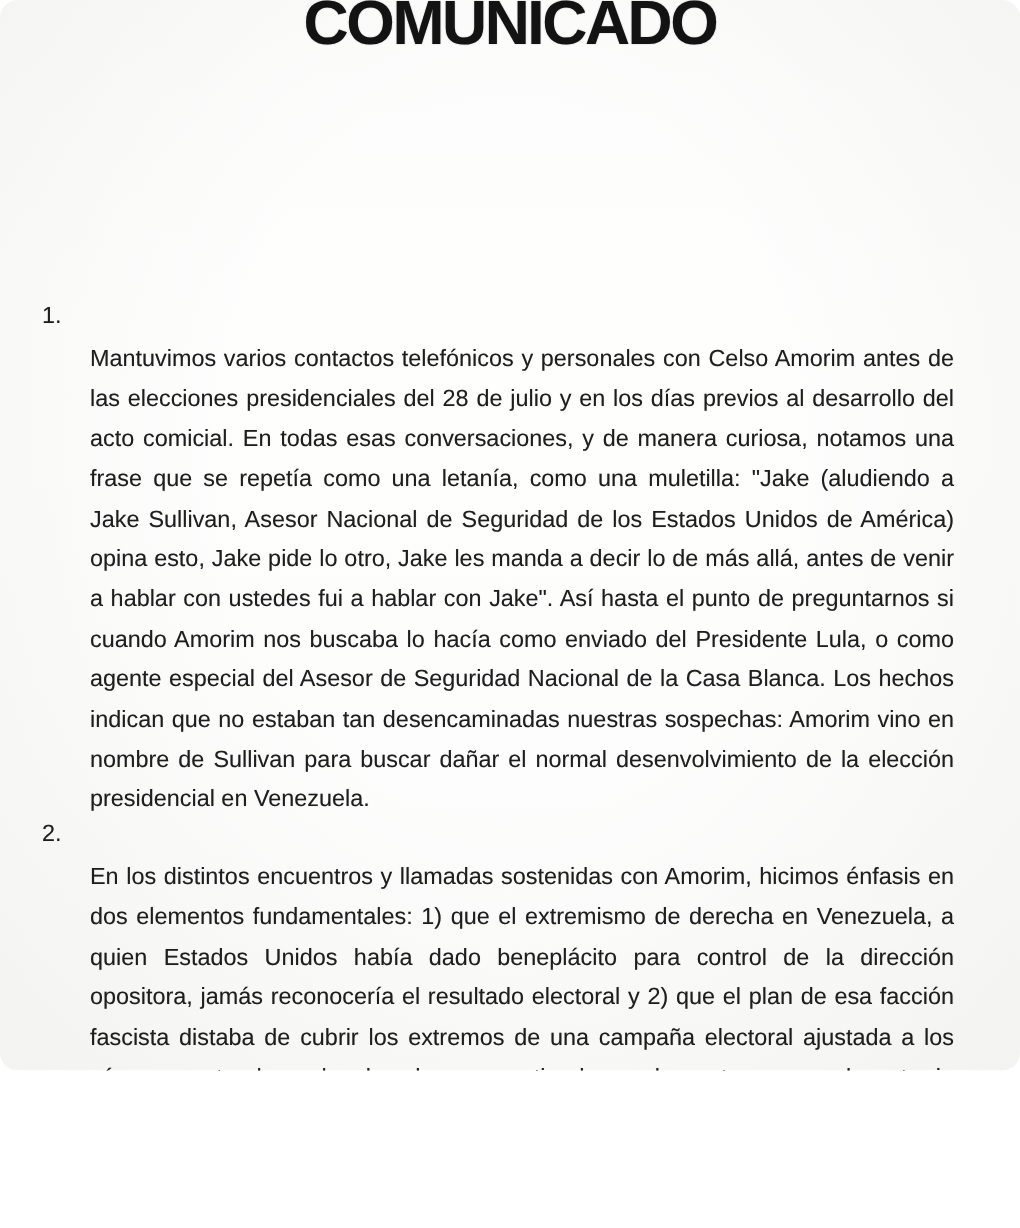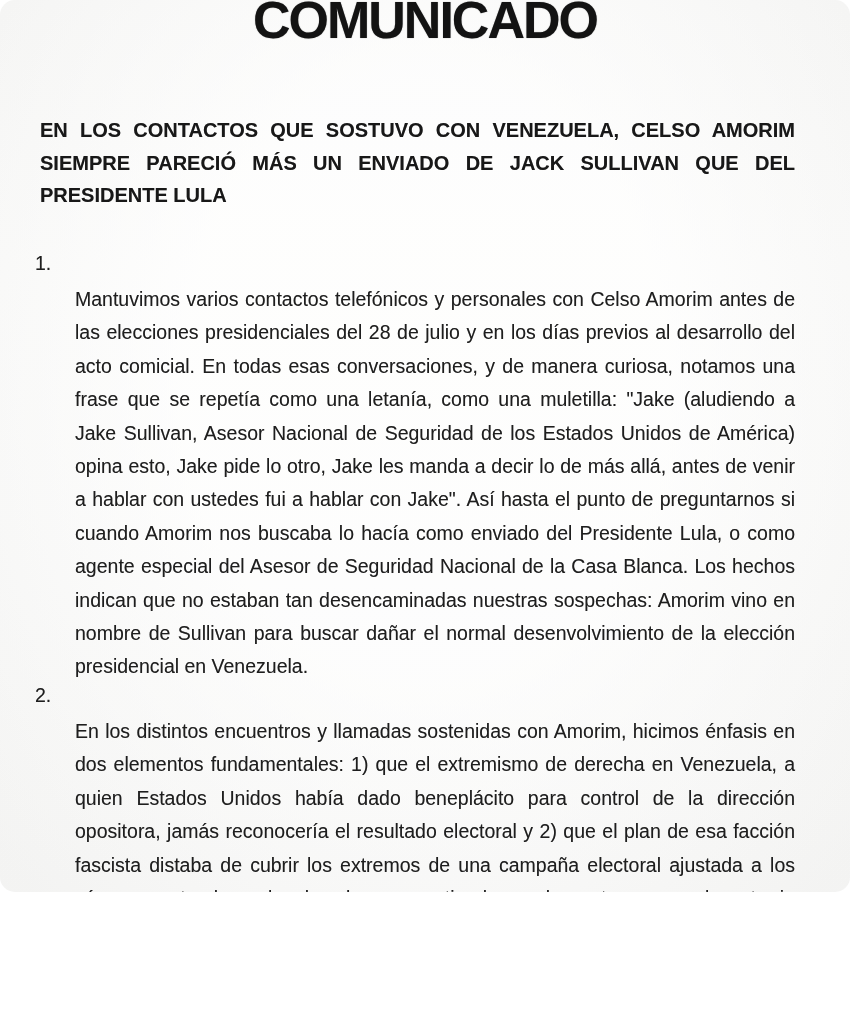--- a/index.html
+++ b/index.html
@@ -78,21 +78,20 @@
   .item-1 { top: 247px; }
   .item-2 { top: 679px; }
 </style>
 </head>
 <body>
 
 <div class="page">
 
   <div class="doc-title">COMUNICADO</div>
 
-  <div class="doc-subtitle">EN LOS CONTACTOS QUE SOSTUVO CON VENEZUELA, CELSO AMORIM SIEMPRE PARECIÓ MÁS UN ENVIADO DE JACK SULLIVAN QUE DEL PRESIDENTE LULA</div>
 
   <div class="list-item item-1">
     <span class="num">1.</span>
     <div class="text">Mantuvimos varios contactos telefónicos y personales con Celso Amorim antes de las elecciones presidenciales del 28 de julio y en los días previos al desarrollo del acto comicial. En todas esas conversaciones, y de manera curiosa, notamos una frase que se repetía como una letanía, como una muletilla: "Jake (aludiendo a Jake Sullivan, Asesor Nacional de Seguridad de los Estados Unidos de América) opina esto, Jake pide lo otro, Jake les manda a decir lo de más allá, antes de venir a hablar con ustedes fui a hablar con Jake". Así hasta el punto de preguntarnos si cuando Amorim nos buscaba lo hacía como enviado del Presidente Lula, o como agente especial del Asesor de Seguridad Nacional de la Casa Blanca. Los hechos indican que no estaban tan desencaminadas nuestras sospechas: Amorim vino en nombre de Sullivan para buscar dañar el normal desenvolvimiento de la elección presidencial en Venezuela.</div>
   </div>
 
   <div class="list-item item-2">
     <span class="num">2.</span>
     <div class="text">En los distintos encuentros y llamadas sostenidas con Amorim, hicimos énfasis en dos elementos fundamentales: 1) que el extremismo de derecha en Venezuela, a quien Estados Unidos había dado beneplácito para control de la dirección opositora, jamás reconocería el resultado electoral y 2) que el plan de esa facción fascista distaba de cubrir los extremos de una campaña electoral ajustada a los cánones naturales y legales de una contienda por los votos y por el contrario teníamos las pruebas de la organización de grupos violentos, racistas, que utilizarían la elección para intentar perpetrar un golpe de estado en Venezuela. Resultado: en menos de 48 horas asesinaron a 27 venezolanos. Ante nuestra denuncia, la respuesta de Amorim siempre fue un largo e incómodo silencio.</div>
   </div>

